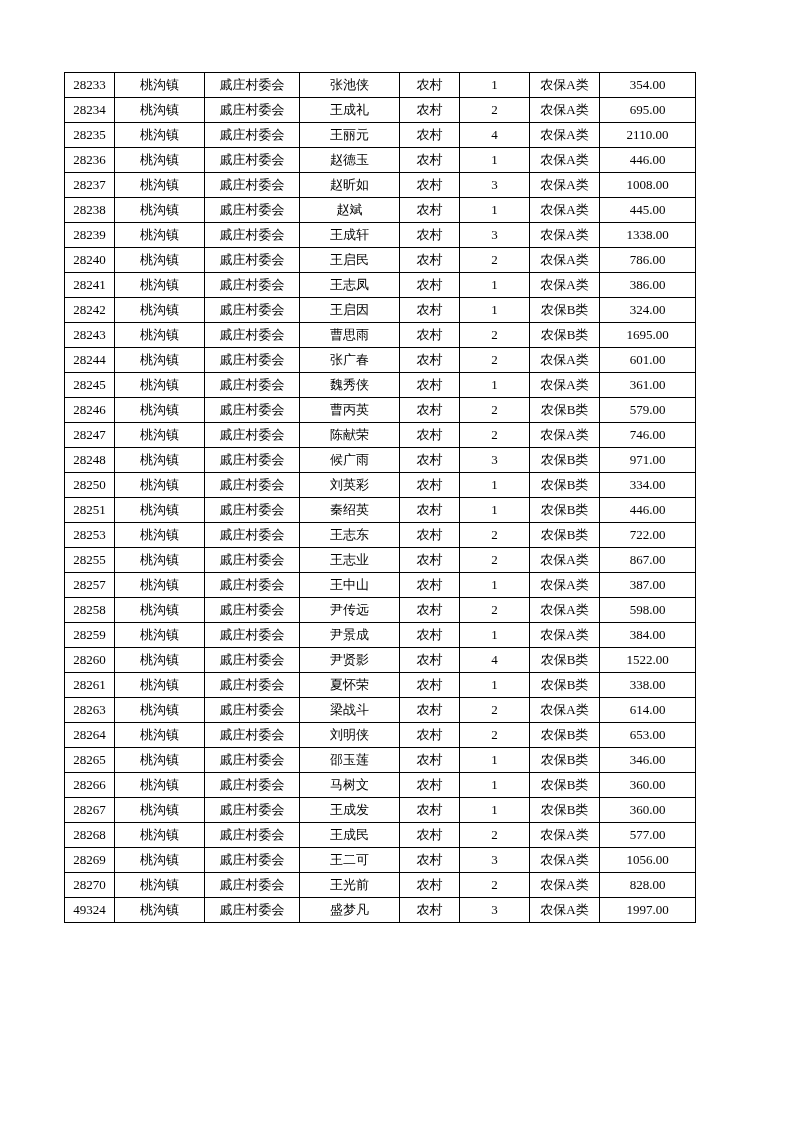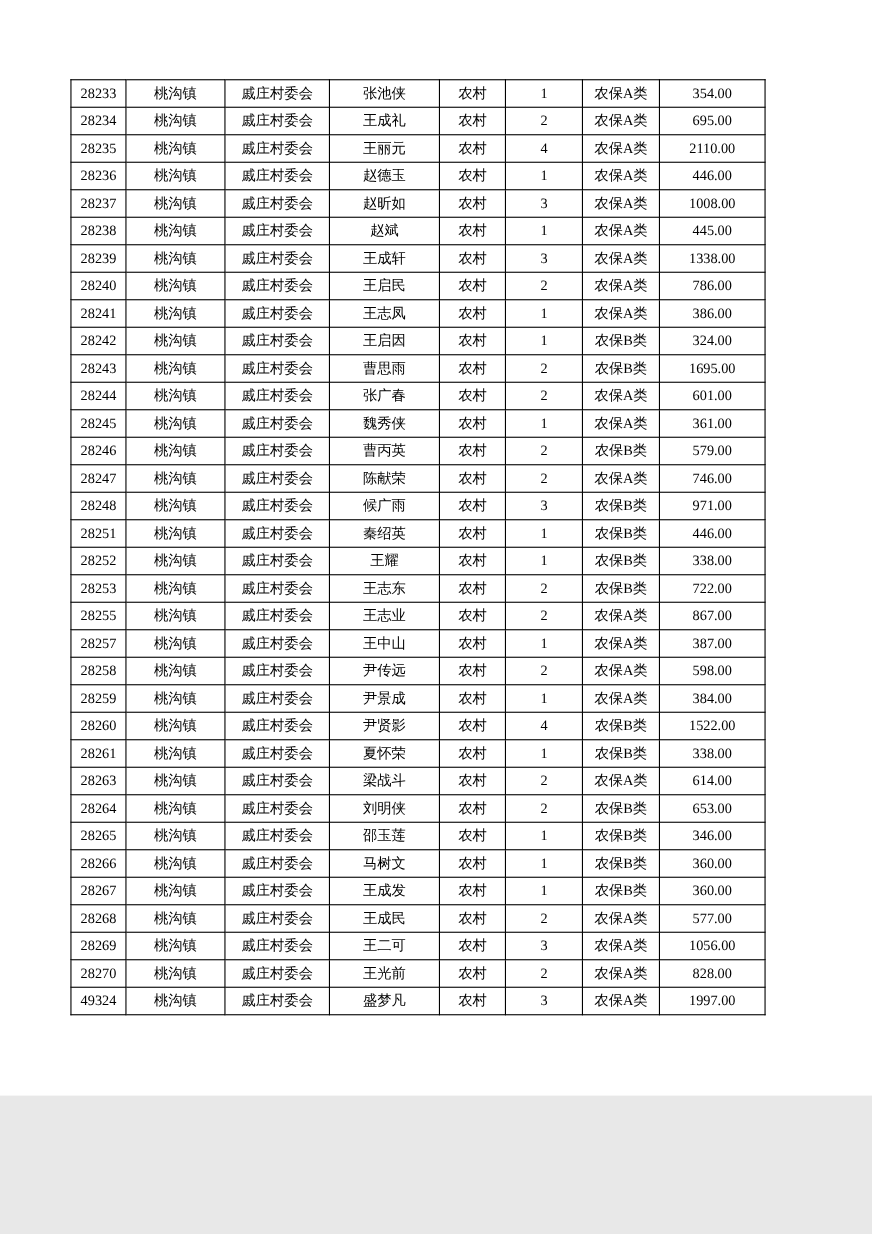--- a/index.html
+++ b/index.html
@@ -3,21 +3,21 @@
 <meta charset="utf-8">
 <style>
   html, body { margin: 0; padding: 0; }
   body {
     width: 793px; height: 1122px;
     background: #e8e8e8;
     font-family: "Liberation Serif", "DejaVu Serif", serif;
   }
   .page {
     position: relative;
-    width: 793px; height: 996px;
+    width: 793px; height: 1122px;
     background: #ffffff;
     overflow: hidden;
   }
   table.records {
     position: absolute;
     left: 64px; top: 72px;
     border-collapse: collapse;
     table-layout: fixed;
     width: 631px;
   }
@@ -211,38 +211,38 @@
           <td>28248</td>
           <td>桃沟镇</td>
           <td>戚庄村委会</td>
           <td>候广雨</td>
           <td>农村</td>
           <td>3</td>
           <td>农保B类</td>
           <td>971.00</td>
         </tr>
         <tr>
+          <td>28250</td>
+          <td>桃沟镇</td>
+          <td>戚庄村委会</td>
+          <td>刘英彩</td>
+          <td>农村</td>
+          <td>1</td>
+          <td>农保B类</td>
+          <td>334.00</td>
+        </tr>
+        <tr>
           <td>28251</td>
           <td>桃沟镇</td>
           <td>戚庄村委会</td>
           <td>秦绍英</td>
           <td>农村</td>
           <td>1</td>
           <td>农保B类</td>
           <td>446.00</td>
-        </tr>
-        <tr>
-          <td>28252</td>
-          <td>桃沟镇</td>
-          <td>戚庄村委会</td>
-          <td>王耀</td>
-          <td>农村</td>
-          <td>1</td>
-          <td>农保B类</td>
-          <td>338.00</td>
         </tr>
         <tr>
           <td>28253</td>
           <td>桃沟镇</td>
           <td>戚庄村委会</td>
           <td>王志东</td>
           <td>农村</td>
           <td>2</td>
           <td>农保B类</td>
           <td>722.00</td>

